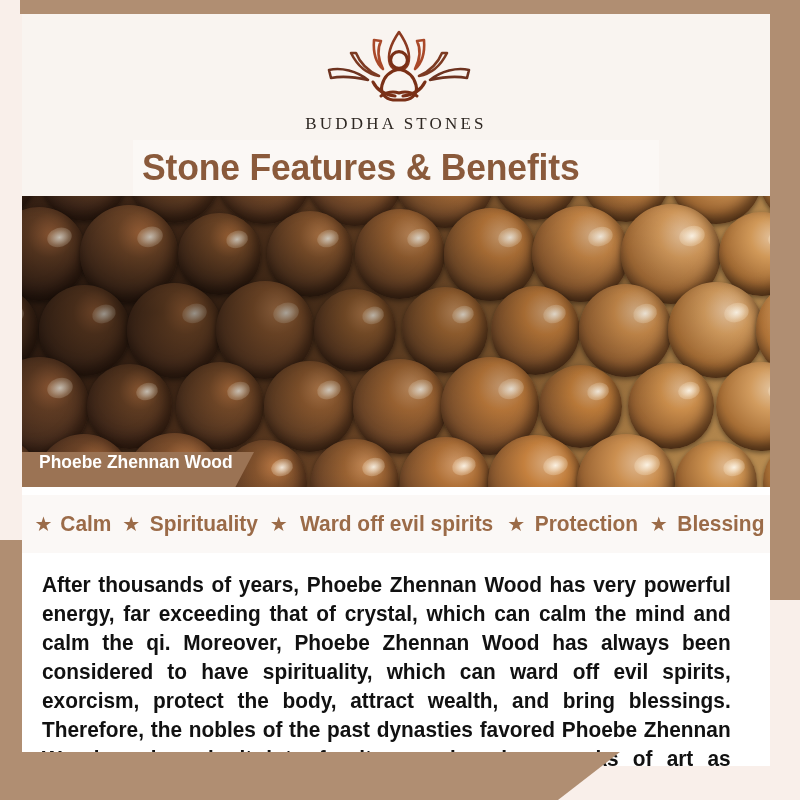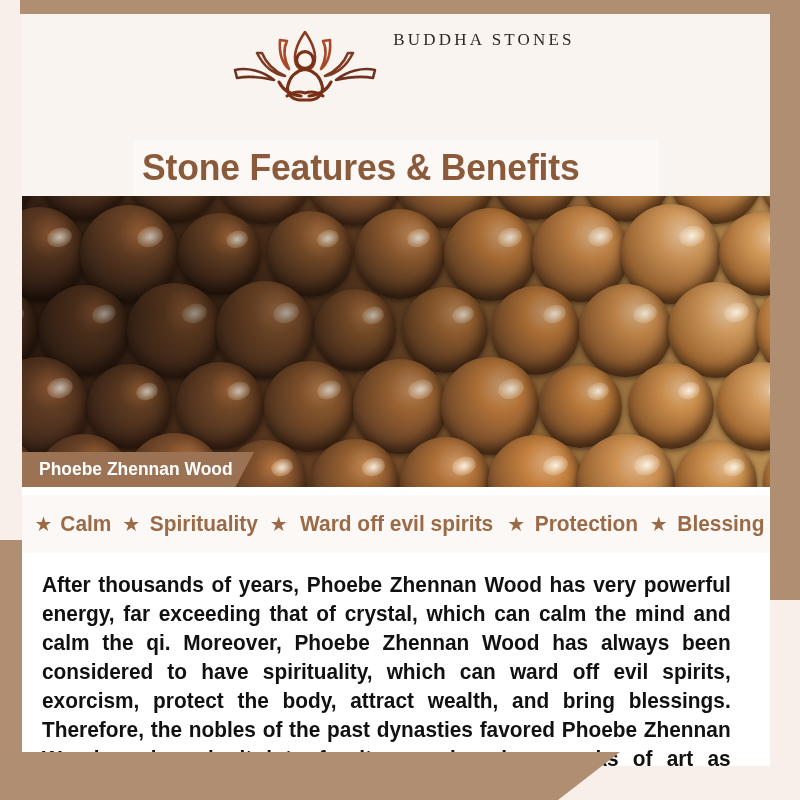--- a/index.html
+++ b/index.html
@@ -52,21 +52,21 @@
   }
 
   
   .header {
     position:absolute; left:22px; top:14px; width:748px; height:182px;
     background:#F9F4F0;
     display:flex; flex-direction:column; align-items:center;
   }
   .logo-wrap {
     margin-top:12px;
-    display:flex; flex-direction:row; align-items:flex-start;
+    display:flex; flex-direction:column; align-items:flex-end;
   }
   .logo-mark { width:176px; height:84px; display:block; }
   .logo-text {
     margin-top:4px;
     font-family:"Liberation Serif", serif;
     font-size:17px; font-weight:400;
     letter-spacing:3.2px;
     color:#2E2722;
     white-space:nowrap;
   }
@@ -113,21 +113,21 @@
     position:absolute; inset:0;
     background:radial-gradient(ellipse at 18% 40%, rgba(0,0,0,0.42) 0%, rgba(0,0,0,0.12) 45%, rgba(0,0,0,0) 72%);
     pointer-events:none;
   }
 
   
   .caption {
     position:absolute; left:22px; top:452px; width:232px; height:35px;
     background:#9B7354;
     clip-path:polygon(0 0, 100% 0, 92% 100%, 0 100%);
-    display:flex; align-items:center;
+    display:flex; align-items:flex-start;
   }
   .caption-text {
     margin-left:14px;
     font-family:"Liberation Sans Narrow","Liberation Sans", sans-serif;
     font-size:18px; font-weight:bold; color:#FFFFFF;
     white-space:nowrap;
     transform:scaleX(0.97);
   }
 
   

